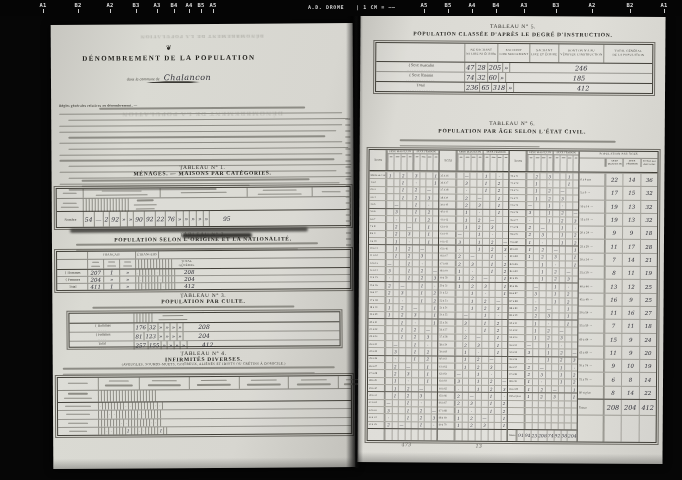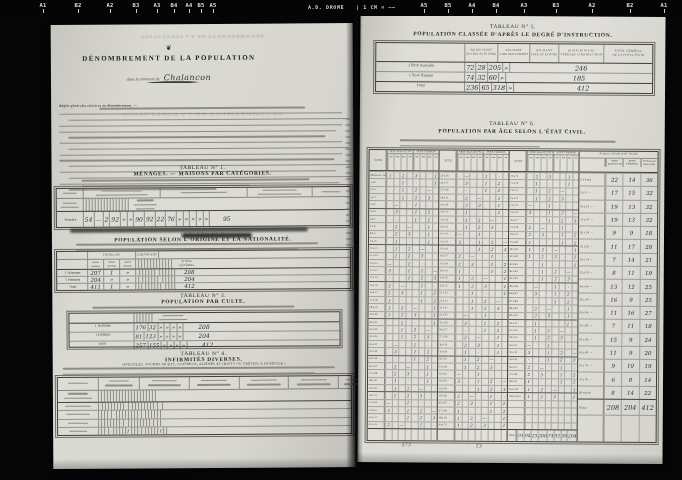--- a/index.html
+++ b/index.html
@@ -890,21 +890,21 @@
           </div>
           <div class="c hcell" style="flex: 1.25 1 0%;">
             <div>TOTAL GÉNÉRAL</div>
             <div>de la population</div>
           </div>
         </div>
       </div>
       <div class="drow">
         <div class="c rowlab" style="width: 88px; flex: 0 0 auto; font-size: 4px;">&nbsp;{ Sexe masculin <span class="leader">................</span></div>
         <div class="c val">
-          <span class="hw" style="font-size: 6.5px;">72</span>
+          <span class="hw" style="font-size: 6.5px;">47</span>
         </div>
         <div class="c val">
           <span class="hw" style="font-size: 6.5px;">28</span>
         </div>
         <div class="c val">
           <span class="hw" style="font-size: 6.5px;">205</span>
         </div>
         <div class="c val">
           <span class="hw" style="font-size: 6.5px;">»</span>
         </div>

